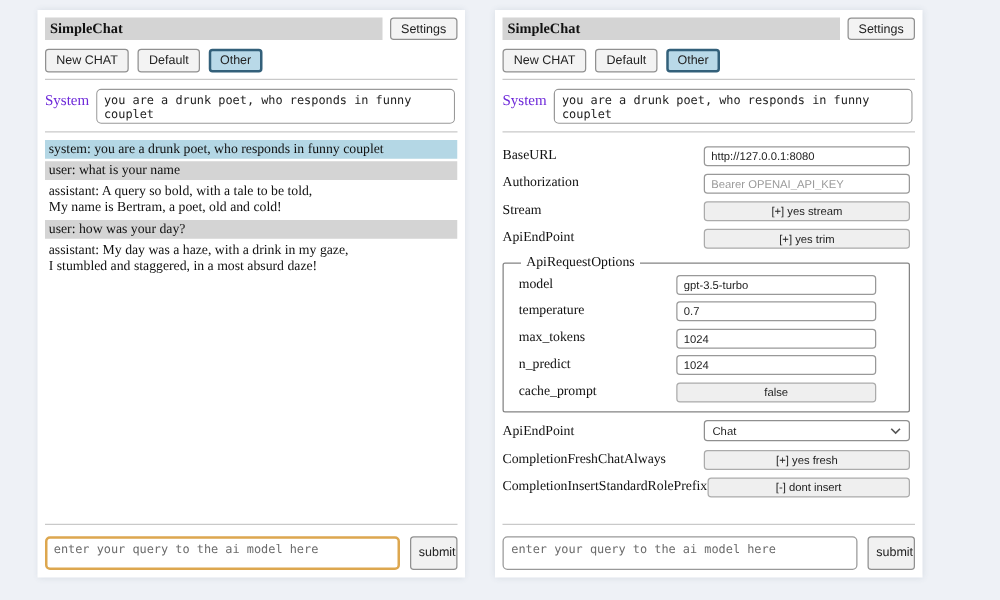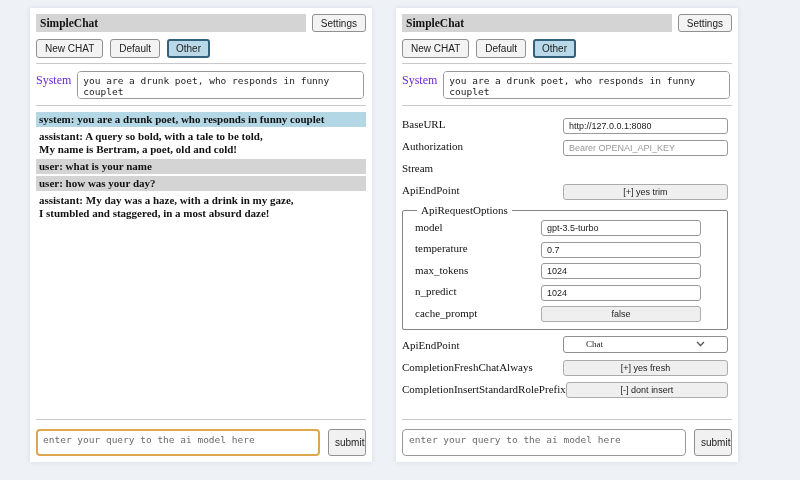--- a/index.html
+++ b/index.html
@@ -67,21 +67,21 @@
     font-family: "DejaVu Sans Mono", monospace;
     font-size: 9.5px;
     color: #222;
     border: 1px solid #999;
     border-radius: 4px;
     padding: 3px 5px;
     outline: none;
     margin-right: 2px;
   }
   
-  .chat-area { flex: 1; overflow: hidden; padding-top: 1px; font-weight: bold; }
+  .chat-area { flex: 1; overflow: hidden; padding-top: 1px; }
   .msg {
     font-size: 11px;
     line-height: 13px;
     margin: 0 0 2px 0;
     padding: 1px 3px;
     color: #111;
     white-space: pre-line;
   }
   .msg-system { background: #b4d7e5; }
   .msg-user { background: #d4d4d4; }
@@ -109,29 +109,29 @@
     color: #222;
     background: #efefef;
     border: 1px solid #ababab;
     border-radius: 3px;
     padding: 2px 0;
     text-align: center;
   }
   .select {
     width: 100%;
     display: flex;
-    align-items: flex-start;
+    align-items: center;
     justify-content: space-between;
-    font-family: Liberation Serif, serif;
+    font-family: Liberation Sans, sans-serif;
     font-size: 9px;
     color: #222;
     background: #fff;
     border: 1px solid #8f8f8f;
     border-radius: 3px;
-    padding: 2px 22px;
+    padding: 2px 6px;
     height: 17px;
   }
   fieldset.api-fieldset {
     border: 1px solid #848484;
     border-radius: 2px;
     margin: 3px 4px 4px 0;
     padding: 0 8px 5px 12px;
   }
   fieldset.api-fieldset legend {
     font-size: 11px;
@@ -184,23 +184,23 @@
       <button class="btn selected">Other</button>
     </div>
     <hr>
     <div class="system-row">
       <span class="system-label">System</span>
       <textarea class="system-textarea" style="">you are a drunk poet, who responds in funny couplet</textarea>
     </div>
     <hr>
     <div class="chat-area">
       <p class="msg msg-system">system: you are a drunk poet, who responds in funny couplet</p>
+      <p class="msg msg-user">user: what is your name</p>
       <p class="msg msg-assistant">assistant: A query so bold, with a tale to be told,
 My name is Bertram, a poet, old and cold!</p>
-      <p class="msg msg-user">user: what is your name</p>
       <p class="msg msg-user">user: how was your day?</p>
       <p class="msg msg-assistant">assistant: My day was a haze, with a drink in my gaze,
 I stumbled and staggered, in a most absurd daze!</p>
     </div>
     <hr>
     <div class="query-row">
       <textarea class="query-textarea focused" placeholder="enter your query to the ai model here" style=""></textarea>
       <button class="submit-btn">submit</button>
     </div>
   </div>
@@ -226,20 +226,21 @@
       <div class="srow">
         <span class="slabel">BaseURL</span>
         <span class="ctrl"><input class="text-input" value="http://127.0.0.1:8080" style=""></span>
       </div>
       <div class="srow">
         <span class="slabel">Authorization</span>
         <span class="ctrl"><input class="text-input" placeholder="Bearer OPENAI_API_KEY" style=""></span>
       </div>
       <div class="srow">
         <span class="slabel">Stream</span>
+        <span class="ctrl"><button class="ctrl-btn">[+] yes stream</button></span>
       </div>
       <div class="srow">
         <span class="slabel">ApiEndPoint</span>
         <span class="ctrl"><button class="ctrl-btn">[+] yes trim</button></span>
       </div>
 
       <fieldset class="api-fieldset">
         <legend>ApiRequestOptions</legend>
         <div class="srow">
           <span class="slabel">model</span>

